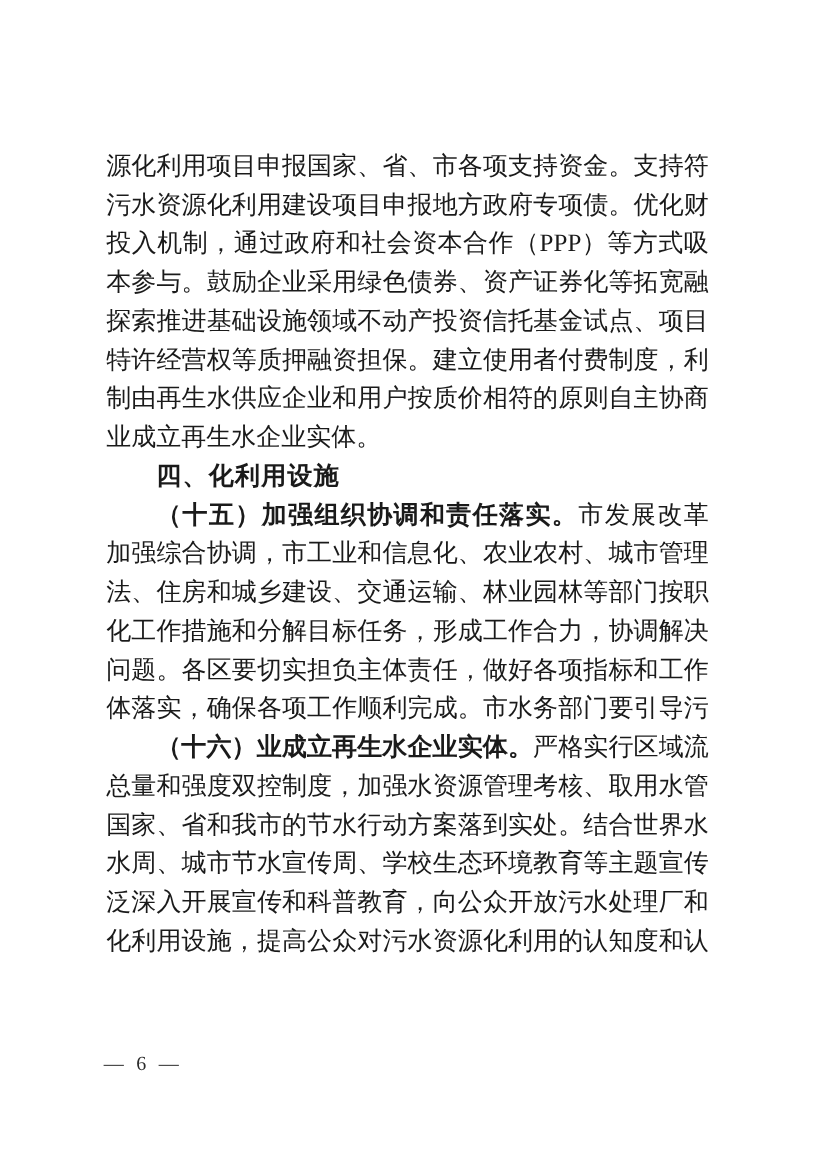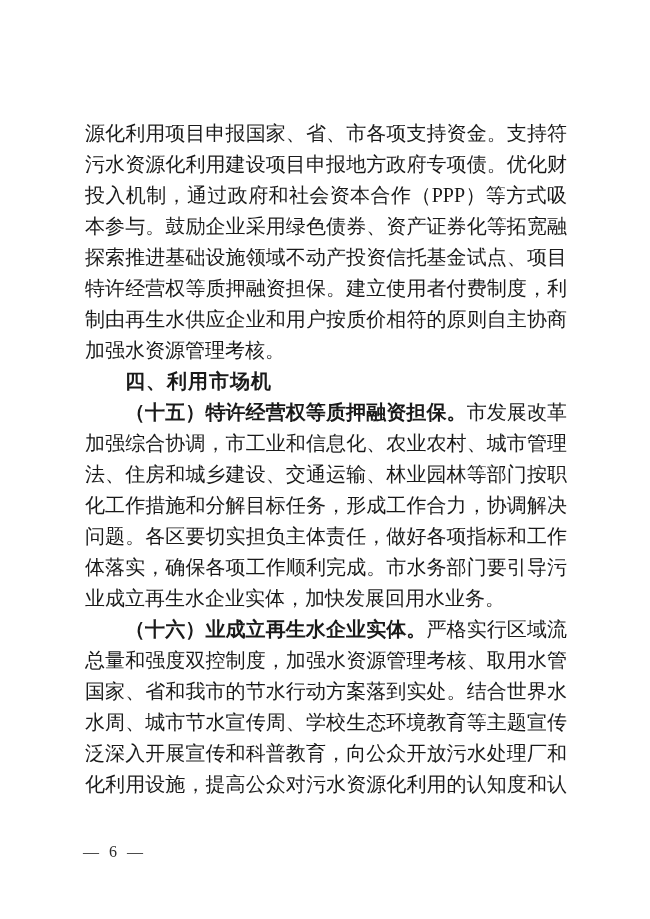--- a/index.html
+++ b/index.html
@@ -76,42 +76,41 @@
         <div class="line">投入机制，通过政府和社会资本合作（PPP）等方式吸引社会资</div>
 
         <div class="line">本参与。鼓励企业采用绿色债券、资产证券化等拓宽融资渠道。</div>
 
         <div class="line">探索推进基础设施领域不动产投资信托基金试点、项目收益权和</div>
 
         <div class="line">特许经营权等质押融资担保。建立使用者付费制度，利用市场机</div>
 
         <div class="line">制由再生水供应企业和用户按质价相符的原则自主协商定价，促</div>
 
-        <div class="line">加强水资源管理考核。</div>
+        <div class="line">业成立再生水企业实体。</div>
       </div>
 
-    <div class="line heading">四、利用市场机</div>
+    <div class="line heading">四、化利用设施</div>
 
     <div>
       <div class="line para-first">
-        <span class="lead">（十五）特许经营权等质押融资担保。</span><span>市发展改革委、水务局</span>
+        <span class="lead">（十五）加强组织协调和责任落实。</span><span>市发展改革委、水务局</span>
       </div>
       <div class="lines-p15">
 
           <div class="line">加强综合协调，市工业和信息化、农业农村、城市管理和综合执</div>
 
           <div class="line">法、住房和城乡建设、交通运输、林业园林等部门按职责分工细</div>
 
           <div class="line">化工作措施和分解目标任务，形成工作合力，协调解决相关重大</div>
 
           <div class="line">问题。各区要切实担负主体责任，做好各项指标和工作任务的具</div>
 
           <div class="line">体落实，确保各项工作顺利完成。市水务部门要引导污水净化企</div>
 
-          <div class="line">业成立再生水企业实体，加快发展回用水业务。</div>
         </div>
     </div>
 
     <div>
       <div class="line para-first">
         <span class="lead">（十六）业成立再生水企业实体。</span><span>严格实行区域流域用水</span>
       </div>
       <div class="lines-p16">
 
           <div class="line">总量和强度双控制度，加强水资源管理考核、取用水管理，确保</div>

